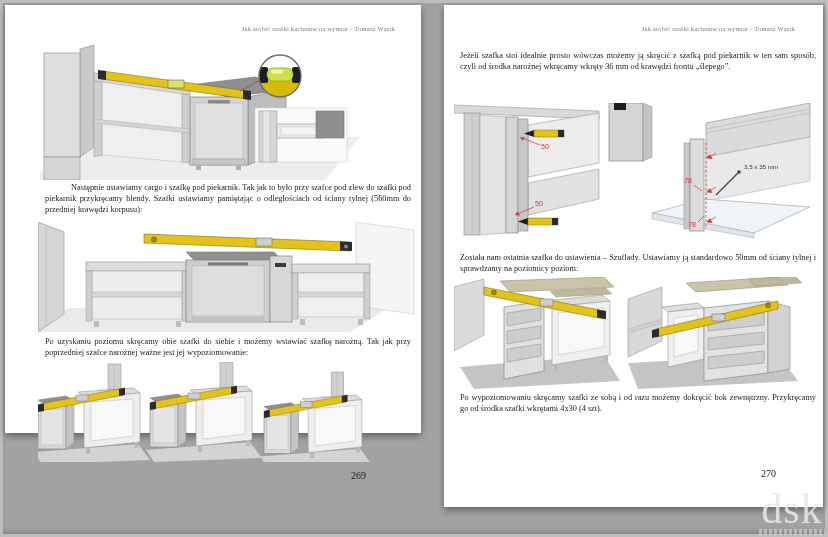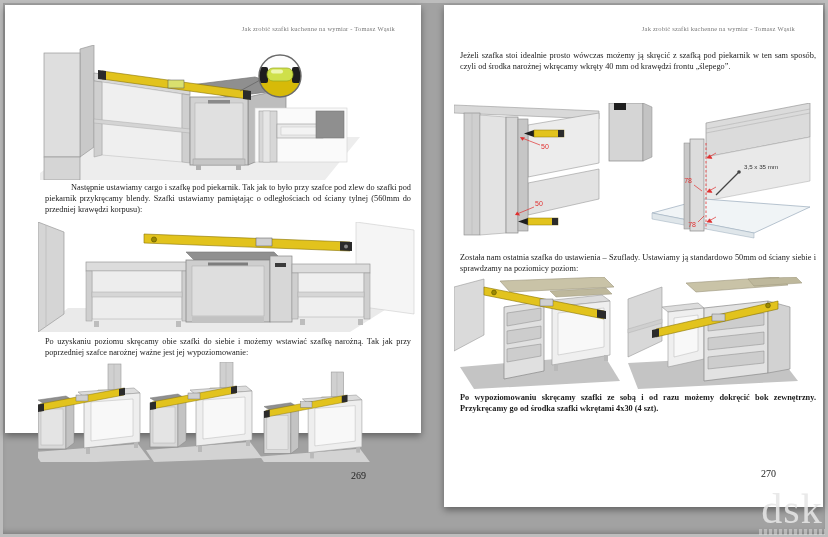--- a/index.html
+++ b/index.html
@@ -11,21 +11,21 @@
   .page-right{left:444px;top:5px;width:379px;height:502px;}
   .running-header{position:absolute;top:20px;right:26px;font-size:6.5px;color:#7a7a7a;letter-spacing:.2px;}
   .page-right .running-header{right:28px;}
   .body-text{position:absolute;margin:0;font-size:8.3px;line-height:11.2px;text-align:justify;color:#1b1b1b;}
   .p-left-1{left:40px;width:366px;top:177px;text-indent:26px;}
   .p-left-2{left:40px;width:366px;top:331px;}
   .p-right{left:16px;width:356px;}
   .p-right-1{top:45px;}
   .p-right-2{top:72px;}
   .p-right-3{top:247px;}
-  .p-right-4{top:387px;font-weight:bold;}
+  .p-right-4{top:387px;}
   .fig{position:absolute;}
   .fig1{left:35px;top:40px;width:370px;height:135px;}
   .fig2{left:33px;top:217px;width:380px;height:110px;}
   .fig3{left:33px;top:357px;width:340px;height:100px;}
   .fig4{left:10px;top:98px;width:362px;height:136px;}
   .fig5{left:10px;top:272px;width:362px;height:113px;}
   .page-number{position:absolute;font-size:10px;color:#222;}
   .page-left .page-number{top:465px;right:55px;}
   .page-right .page-number{top:463px;right:47px;text-align:center;}
   .fig text{font-family:"Liberation Sans","DejaVu Sans",sans-serif;}
@@ -175,21 +175,21 @@
       <use href="#corner-set" x="112" y="0"></use>
       <use href="#corner-set" transform="translate(226,10) scale(0.96)"></use>
     </svg>
 
     <div class="page-number">269</div>
   </div>
 
   <div class="page page-right">
     <div class="running-header">Jak zrobić szafki kuchenne na wymiar - Tomasz Wąsik</div>
 
-    <p class="body-text p-right p-right-1">Jeżeli szafka stoi idealnie prosto wówczas możemy ją skręcić z szafką pod piekarnik w ten sam sposób, czyli od środka narożnej wkręcamy wkręty 40 mm od krawędzi frontu „ślepego”.</p>
+    <p class="body-text p-right p-right-1">Jeżeli szafka stoi idealnie prosto wówczas możemy ją skręcić z szafką pod piekarnik w ten sam sposób, czyli od środka narożnej wkręcamy wkręty 36 mm od krawędzi frontu „ślepego”.</p>
 
     <svg class="fig fig4" viewBox="0 0 362 136">
       <g>
         <polygon points="0,2 145,8 145,16 0,10" fill="#d9d9d9" stroke="#999" stroke-width="0.6"></polygon>
         <rect x="10" y="10" width="16" height="122" fill="#cfcfcf" stroke="#888" stroke-width="0.6"></rect>
         <line x1="18" y1="10" x2="18" y2="132" stroke="#b0b0b0" stroke-width="0.5"></line>
         <polygon points="26,12 52,14 52,130 26,132" fill="#e3e3e3" stroke="#999" stroke-width="0.5"></polygon>
         <polygon points="74,22 145,10 145,60 74,74" fill="#ececec" stroke="#999" stroke-width="0.6"></polygon>
         <polygon points="74,80 145,66 145,96 74,112" fill="#e2e2e2" stroke="#999" stroke-width="0.6"></polygon>
         <rect x="52" y="14" width="12" height="116" fill="#d6d6d6" stroke="#888" stroke-width="0.7"></rect>
@@ -245,21 +245,21 @@
           <line x1="244" y1="119" x2="250" y2="113" stroke="#e03030" stroke-width="0.7"></line>
         </g>
         <g>
           <line x1="284" y1="70" x2="262" y2="92" stroke="#444" stroke-width="1.3"></line>
           <circle cx="285" cy="69" r="1.8" fill="#444"></circle>
           <text class="screw-label" x="290" y="66">3,5 x 35 mm</text>
         </g>
       </g>
     </svg>
 
-    <p class="body-text p-right p-right-3">Została nam ostatnia szafka do ustawienia – Szuflady. Ustawiamy ją standardowo 50mm od ściany siebie i sprawdzamy na poziomicy poziom:</p>
+    <p class="body-text p-right p-right-3">Została nam ostatnia szafka do ustawienia – Szuflady. Ustawiamy ją standardowo 50mm od ściany tylnej i sprawdzamy na poziomicy poziom:</p>
 
     <svg class="fig fig5" viewBox="0 0 362 113">
       <g>
         <polygon points="6,90 150,78 166,104 20,112" fill="#c4c4c4"></polygon>
         <polygon points="0,10 30,2 30,58 0,74" fill="#dadada" stroke="#999" stroke-width="0.6"></polygon>
         <polygon points="46,4 150,0 160,10 56,15" fill="#c9c3a7" stroke="#9a947a" stroke-width="0.6"></polygon>
         <polygon points="96,14 152,11 158,17 102,20" fill="#beb89c" stroke="#9a947a" stroke-width="0.5"></polygon>
         <polygon points="50,30 90,24 90,94 50,102" fill="#e0e0e0" stroke="#888" stroke-width="0.7"></polygon>
         <polygon points="53,36 87,31 87,43 53,49" fill="#cdcdcd" stroke="#888" stroke-width="0.5"></polygon>
         <polygon points="53,54 87,49 87,61 53,67" fill="#cdcdcd" stroke="#888" stroke-width="0.5"></polygon>

